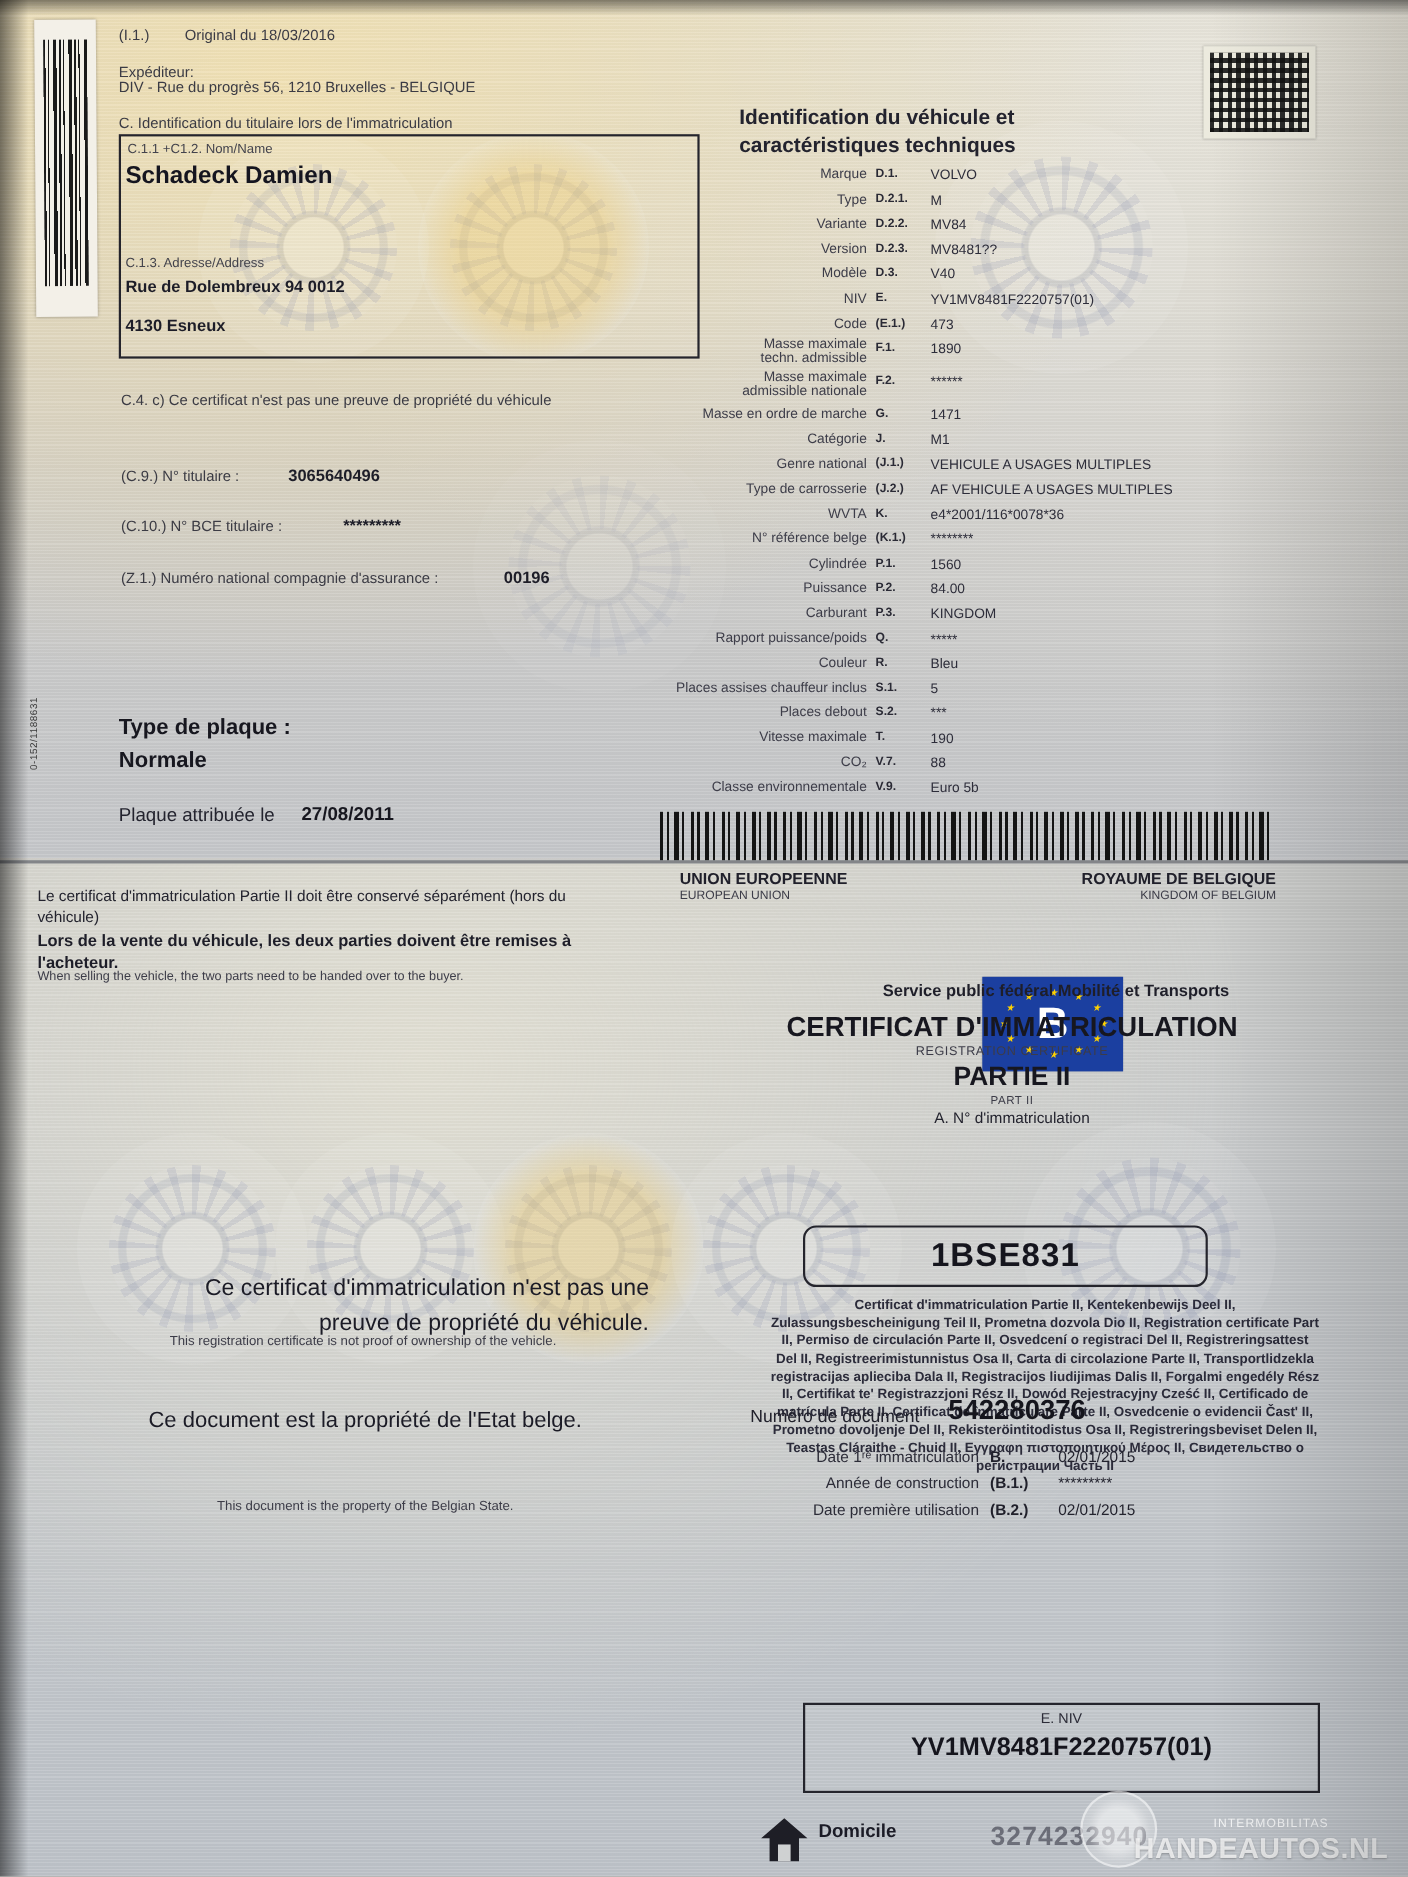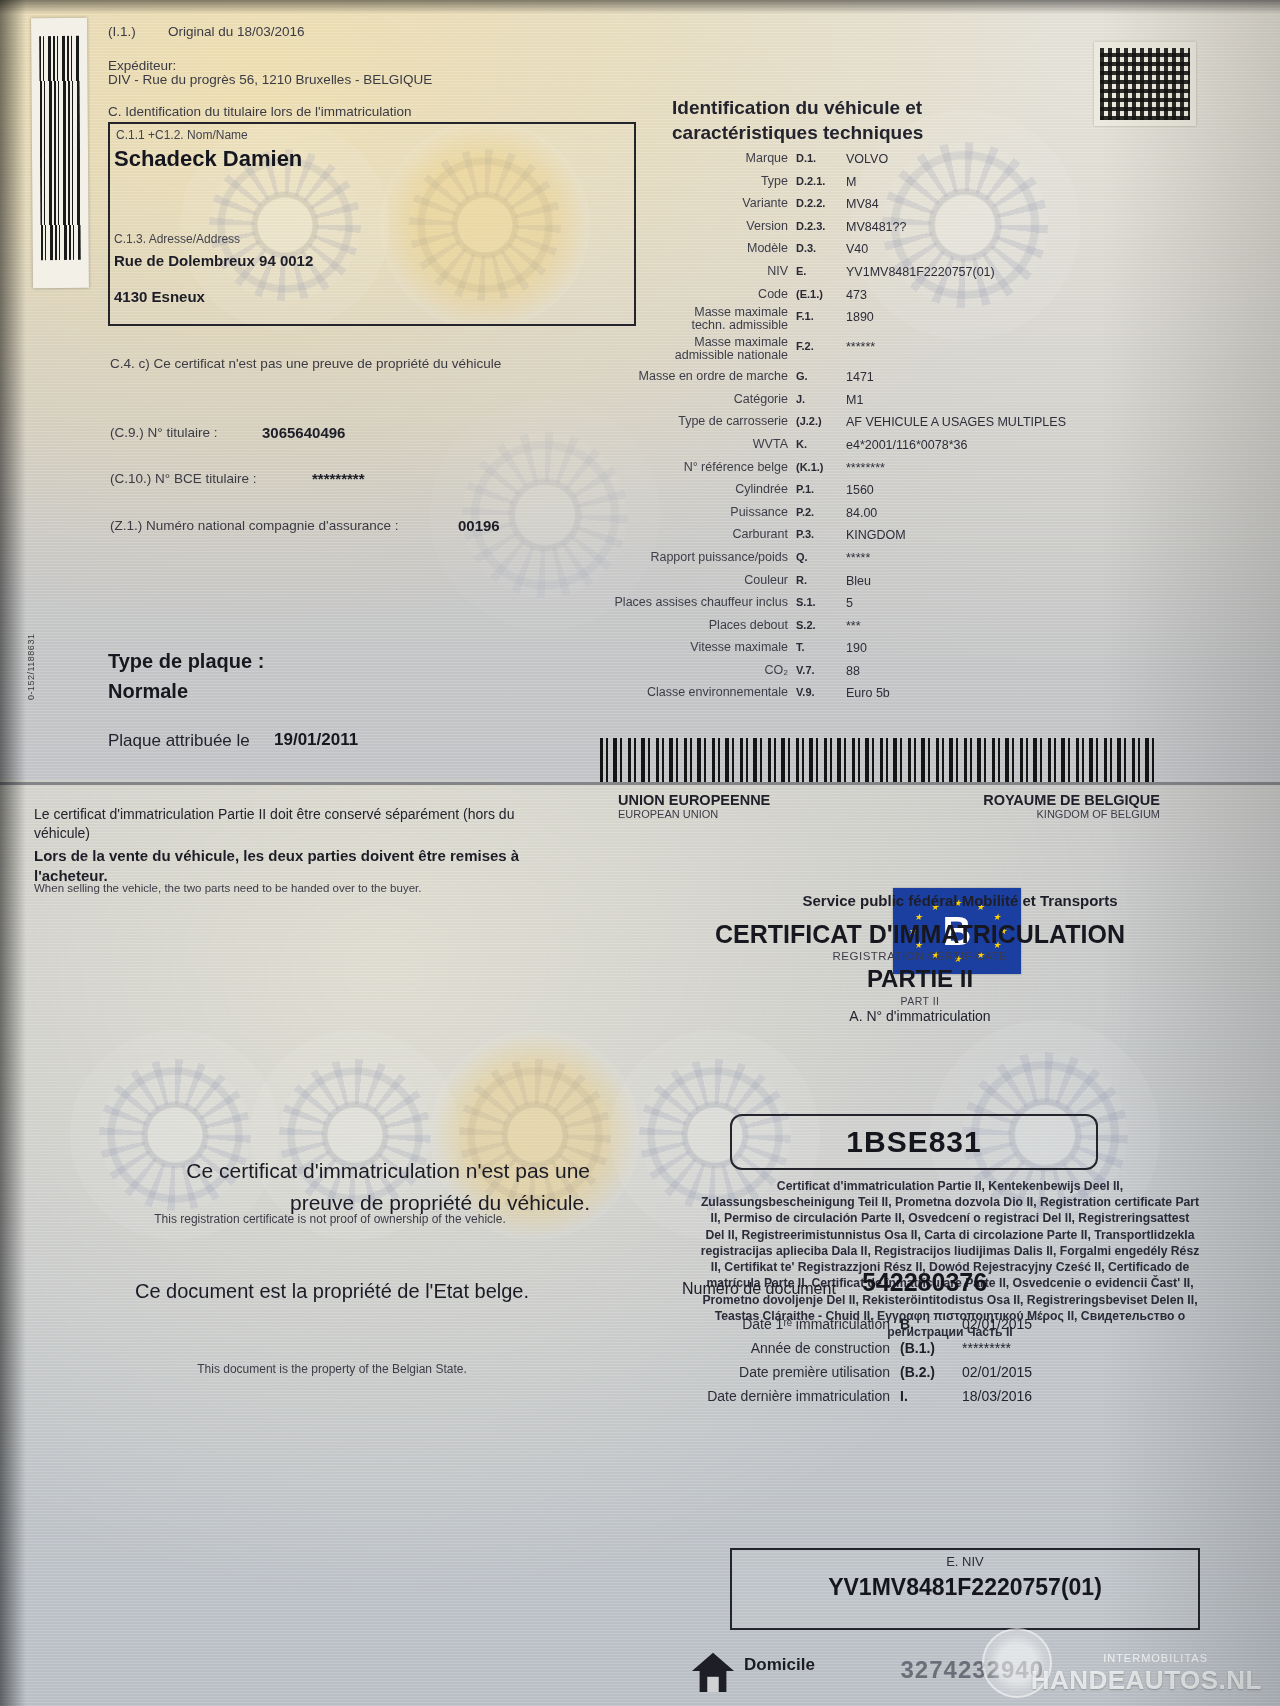--- a/index.html
+++ b/index.html
@@ -271,21 +271,21 @@
   <div class="t lbl" style="left:110px; top:471px;">(C.10.) N° BCE titulaire :</div>
   <div class="t val-b" style="left:312px; top:470px;">*********</div>
 
   <div class="t lbl" style="left:110px; top:518px;">(Z.1.) Numéro national compagnie d'assurance :</div>
   <div class="t val-b" style="left:458px; top:517px;">00196</div>
 
   <div class="t" style="left:108px; top:650px; font-size:20px; font-weight:bold; color:#17171f;">Type de plaque :</div>
   <div class="t" style="left:108px; top:680px; font-size:20px; font-weight:bold; color:#17171f;">Normale</div>
 
   <div class="t" style="left:108px; top:731px; font-size:17px; color:#23232e;">Plaque attribuée le</div>
-  <div class="t" style="left:274px; top:730px; font-size:17px; font-weight:bold; color:#17171f;">19/01/2011</div>
+  <div class="t" style="left:274px; top:730px; font-size:17px; font-weight:bold; color:#17171f;">27/08/2011</div>
 
   <div class="ident-title">
     <div>Identification du véhicule et</div>
     <div>caractéristiques techniques</div>
   </div>
 
   <div class="tech" id="tech-table">
       <div class="row">
         <div class="rl">Marque</div>
         <div class="rc">D.1.</div>
@@ -333,20 +333,25 @@
       </div>
       <div class="row">
         <div class="rl">Masse en ordre de marche</div>
         <div class="rc">G.</div>
         <div class="rv">1471</div>
       </div>
       <div class="row">
         <div class="rl">Catégorie</div>
         <div class="rc">J.</div>
         <div class="rv">M1</div>
+      </div>
+      <div class="row">
+        <div class="rl">Genre national</div>
+        <div class="rc">(J.1.)</div>
+        <div class="rv">VEHICULE A USAGES MULTIPLES</div>
       </div>
       <div class="row">
         <div class="rl">Type de carrosserie</div>
         <div class="rc">(J.2.)</div>
         <div class="rv">AF VEHICULE A USAGES MULTIPLES</div>
       </div>
       <div class="row">
         <div class="rl">WVTA</div>
         <div class="rc">K.</div>
         <div class="rv">e4*2001/116*0078*36</div>
@@ -494,25 +499,20 @@
       <div style="position: relative; height: 24px;">
         <div style="position: absolute; left: 0px; width: 250px; text-align: right; font-size: 14px; color: rgb(44, 44, 56);">Année de construction</div>
         <div style="position: absolute; left: 260px; font-size: 14px; font-weight: bold; color: rgb(32, 32, 43);">(B.1.)</div>
         <div style="position: absolute; left: 322px; font-size: 14px; color: rgb(35, 35, 46);">*********</div>
       </div>
       <div style="position: relative; height: 24px;">
         <div style="position: absolute; left: 0px; width: 250px; text-align: right; font-size: 14px; color: rgb(44, 44, 56);">Date première utilisation</div>
         <div style="position: absolute; left: 260px; font-size: 14px; font-weight: bold; color: rgb(32, 32, 43);">(B.2.)</div>
         <div style="position: absolute; left: 322px; font-size: 14px; color: rgb(35, 35, 46);">02/01/2015</div>
       </div>
-      <div style="position: relative; height: 24px;">
-        <div style="position: absolute; left: 0px; width: 250px; text-align: right; font-size: 14px; color: rgb(44, 44, 56);">Date dernière immatriculation</div>
-        <div style="position: absolute; left: 260px; font-size: 14px; font-weight: bold; color: rgb(32, 32, 43);">I.</div>
-        <div style="position: absolute; left: 322px; font-size: 14px; color: rgb(35, 35, 46);">18/03/2016</div>
-      </div>
     </div>
 
   <div class="niv-box"></div>
   <div class="t" style="left:730px; top:1554px; width:470px; text-align:center; font-size:13px; color:#2c2c38;">E. NIV</div>
   <div class="t" style="left:730px; top:1574px; width:470px; text-align:center; font-size:23px; font-weight:bold; color:#15151d;">YV1MV8481F2220757(01)</div>
 
   <svg class="house" viewBox="0 0 48 46">
     <path d="M24 3 L46 22 L38 22 L38 44 L10 44 L10 22 L2 22 Z" fill="#1e1e26"></path>
     <rect x="18" y="28" width="12" height="16" fill="#cfd1d2"></rect>
   </svg>

